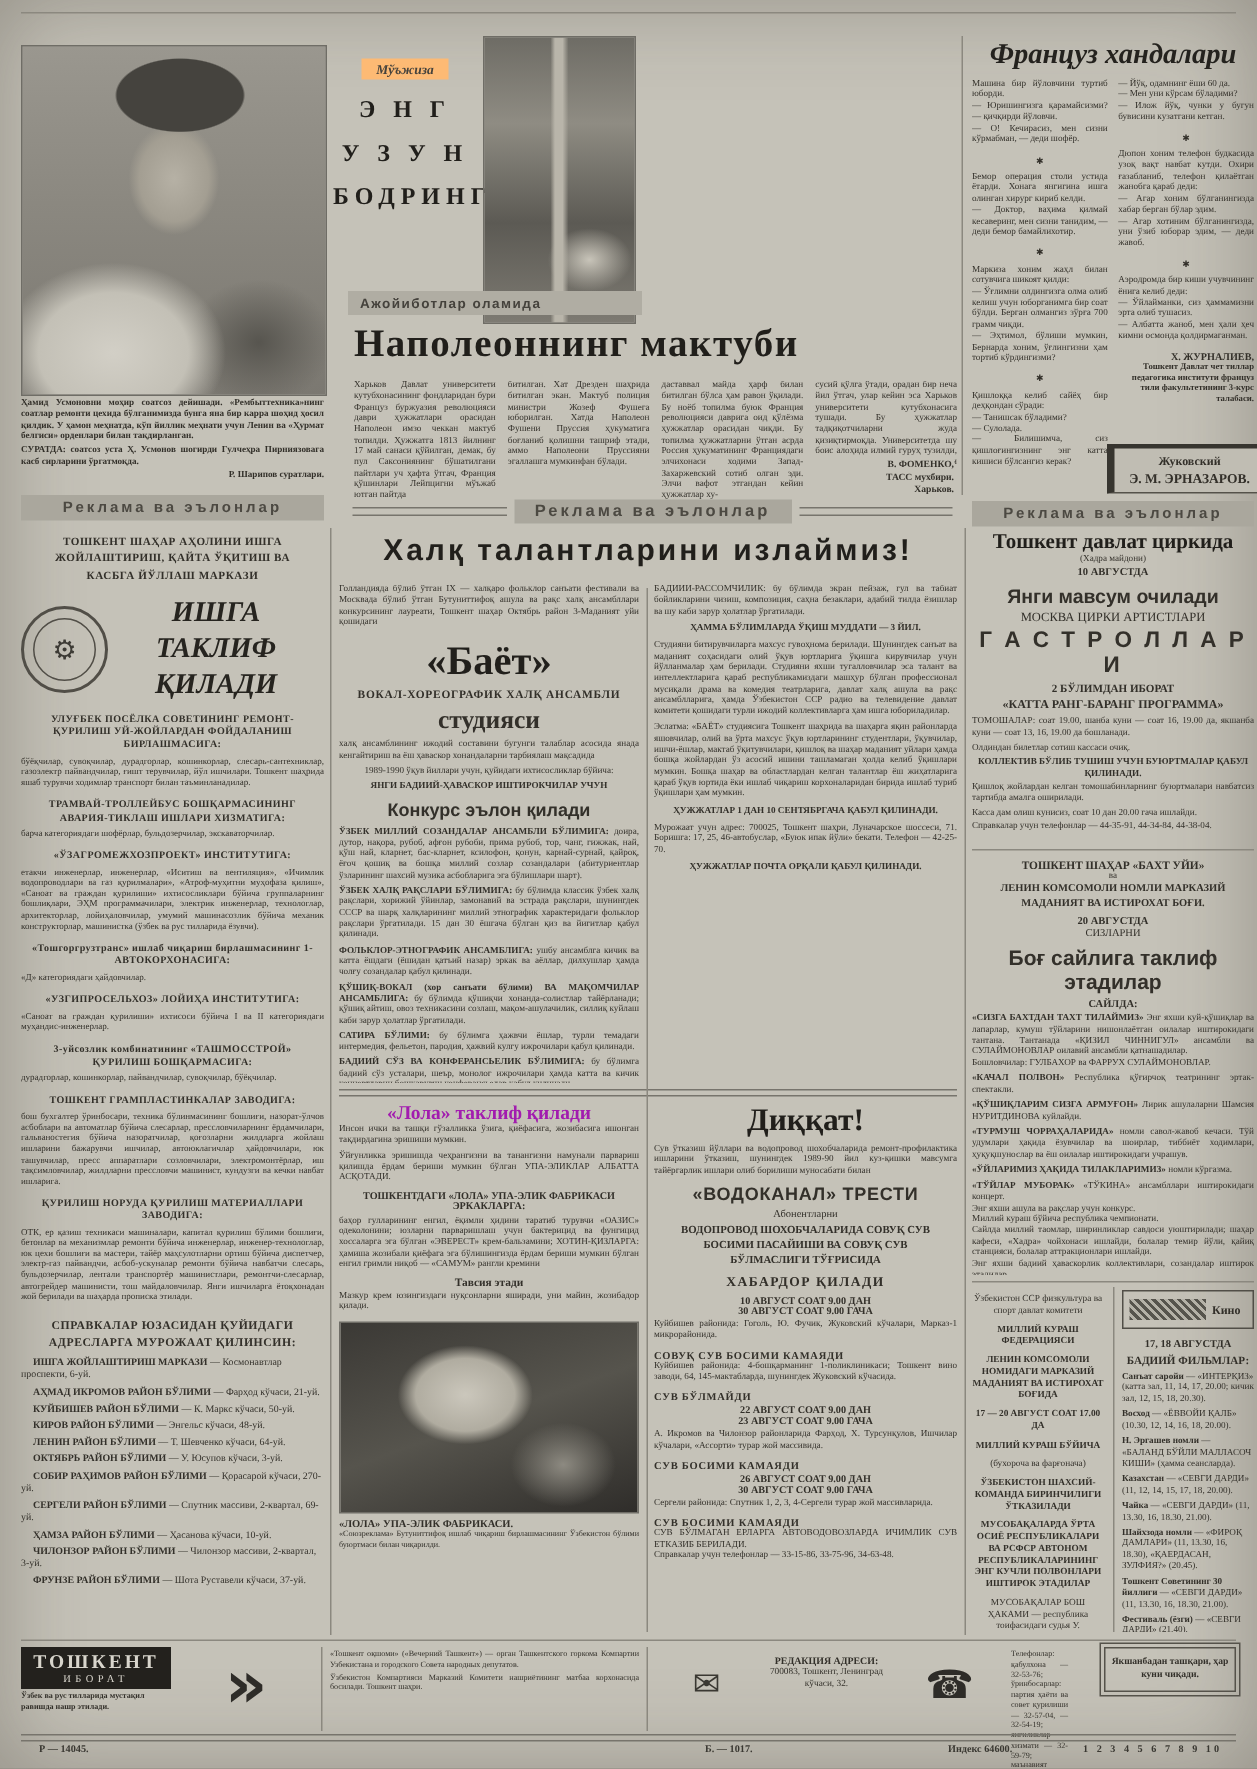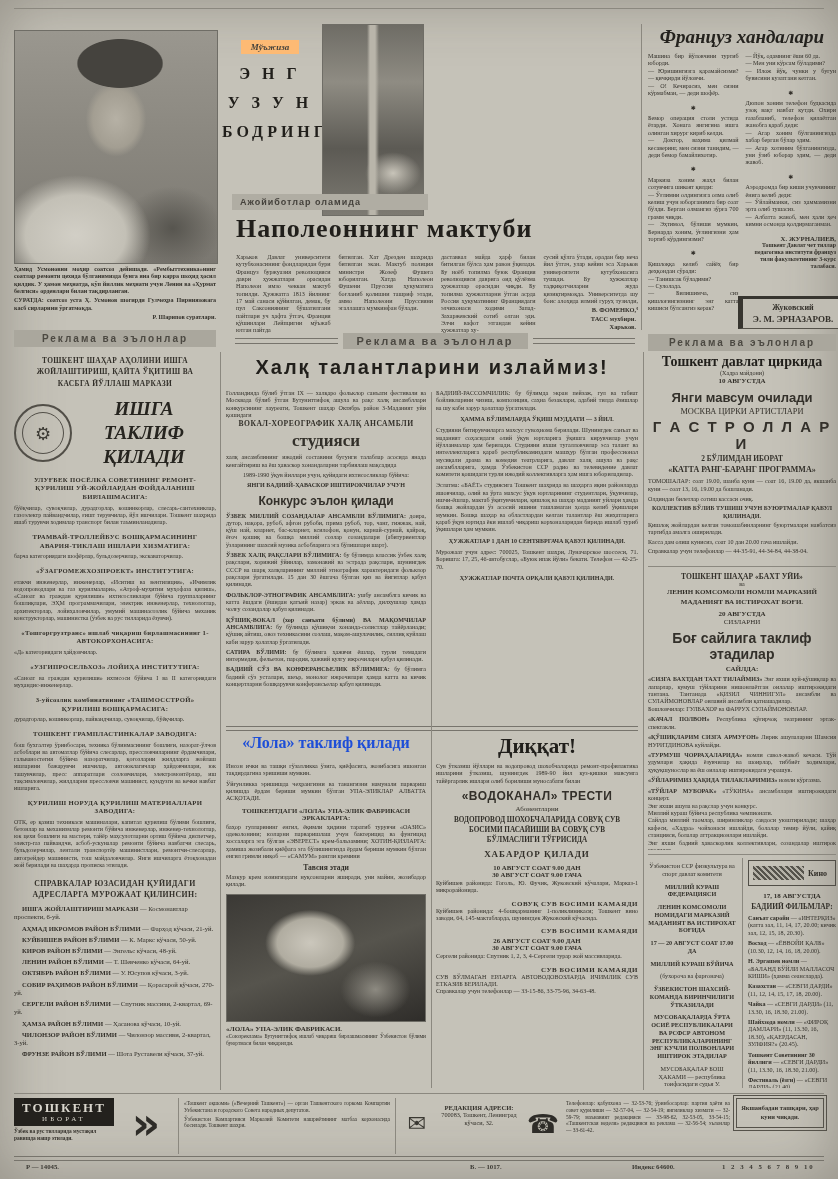--- a/index.html
+++ b/index.html
@@ -60,21 +60,21 @@
               display:flex;align-items:center;justify-content:center;font-size:18px;color:#3d3b35;}
   .isga{font-size:19px;font-weight:bold;font-style:italic;line-height:1.25;text-align:center;color:#26241f;}
   .tal-title{font-family:"Liberation Sans",sans-serif;font-size:20px;font-weight:bold;
              letter-spacing:2px;text-align:center;color:#211f1b;margin:0;}
   .tal-sec{margin-bottom:3px;}
   .tal-sec .lead{font-weight:bold;}
   .trp{margin:0 0 4px;font-size:6.1px;line-height:1.2;text-align:justify;}
   .tal-right .trp:nth-child(2),.tal-right .trp:nth-child(5),.tal-right .trp:nth-child(7)
       {font-weight:bold;text-align:center;}
   .wk-entry{margin-top:5px;}
-  .wk-head{font-weight:bold;font-size:7px;text-align:right;letter-spacing:.5px;}
+  .wk-head{font-weight:bold;font-size:7px;text-align:left;letter-spacing:.5px;}
   .wk-head:empty,.wk-dates:empty{display:none;}
   .wk-dates{font-weight:bold;font-size:6.8px;text-align:center;white-space:pre-line;margin:2px 0;}
   .wk-text{font-size:6.1px;line-height:1.2;text-align:justify;white-space:pre-line;}
   .note{font-size:6.1px;line-height:1.2;text-align:justify;margin-bottom:2px;}
   .circ-notes .note:nth-child(2){font-weight:bold;text-align:center;}
   .evt{font-size:6.1px;line-height:1.22;text-align:justify;margin-bottom:3px;white-space:pre-line;}
   .evt .lead{font-weight:bold;}
   .kline{font-size:6.2px;line-height:1.25;text-align:center;font-weight:bold;margin-bottom:5px;}
   .kur .kline:nth-child(1),.kur .kline:nth-child(6),.kur .kline:nth-child(9){font-weight:normal;}
   .cine{font-size:6.1px;line-height:1.22;margin-bottom:3px;}
@@ -253,20 +253,21 @@
       </div>
   </div>
 
   <div class="abs vrule" style="left:220px;top:352px;height:738px;"></div>
   <div class="abs vrule" style="left:643px;top:352px;height:738px;"></div>
 
   <h2 class="abs tal-title" style="left:226px;top:356px;width:412px;">Халқ талантларини излаймиз!</h2>
   <div class="abs" style="left:226px;top:390px;width:412px;height:332px;display:flex;gap:10px;overflow:hidden;">
     <div style="width:200px;">
       <p class="t6 just" style="margin:0;">Голландияда бўлиб ўтган IX — халқаро фольклор санъати фестивали ва Москвада бўлиб ўтган Бутуниттифоқ ашула ва рақс халқ ансамбллари конкурсининг лауреати, Тошкент шаҳар Октябрь район 3-Маданият уйи қошидаги</p>
+      <div class="b c" style="font-size:27px;margin:6px 0 2px;color:#211f1b;">«Баёт»</div>
       <div class="b c" style="font-size:7.6px;letter-spacing:.5px;">ВОКАЛ-ХОРЕОГРАФИК ХАЛҚ АНСАМБЛИ</div>
       <div class="b c" style="font-size:17px;margin:3px 0;">студияси</div>
       <p class="t6 just" style="margin:0 0 3px;">халқ ансамблининг ижодий составини бугунги талаблар асосида янада кенгайтириш ва ёш ҳаваскор хонандаларни тарбиялаш мақсадида</p>
       <p class="t6 c" style="margin:0 0 3px;">1989-1990 ўқув йиллари учун, қуйидаги ихтисосликлар бўйича:</p>
       <p class="b t6 c" style="margin:0 0 3px;">ЯНГИ БАДИИЙ-ҲАВАСКОР ИШТИРОКЧИЛАР УЧУН</p>
       <div class="b c sans" style="font-size:12px;margin:4px 0 5px;">Конкурс эълон қилади</div>
       <div>
           <p class="tal-sec t6 just" style="margin:0 0 3px;"><span class="lead">ЎЗБЕК МИЛЛИЙ СОЗАНДАЛАР АНСАМБЛИ БЎЛИМИГА:</span> <span>доира, дутор, нақора, рубоб, афғон рубоби, прима рубоб, тор, чанг, гижжак, най, қўш най, кларнет, бас-кларнет, ксилофон, қонун, карнай-сурнай, қайроқ, ёғоч қошиқ ва бошқа миллий созлар созандалари (абитуриентлар ўзларининг шахсий музика асбобларига эга бўлишлари шарт).</span></p>
           <p class="tal-sec t6 just" style="margin:0 0 3px;"><span class="lead">ЎЗБЕК ХАЛҚ РАҚСЛАРИ БЎЛИМИГА:</span> <span>бу бўлимда классик ўзбек халқ рақслари, хорижий ўйинлар, замонавий ва эстрада рақслари, шунингдек СССР ва шарқ халқларининг миллий этнографик характеридаги фольклор рақслари ўргатилади. 15 дан 30 ёшгача бўлган қиз ва йигитлар қабул қилинади.</span></p>
           <p class="tal-sec t6 just" style="margin:0 0 3px;"><span class="lead">ФОЛЬКЛОР-ЭТНОГРАФИК АНСАМБЛИГА:</span> <span>ушбу ансамблга кичик ва катта ёшдаги (ёшидан қатъий назар) эркак ва аёллар, дилхушлар ҳамда чолғу созандалар қабул қилинади.</span></p>
@@ -283,21 +284,21 @@
         <p class="trp">ҲУЖЖАТЛАР 1 ДАН 10 СЕНТЯБРГАЧА ҚАБУЛ ҚИЛИНАДИ.</p>
         <p class="trp">Мурожаат учун адрес: 700025, Тошкент шаҳри, Луначарское шоссеси, 71. Боришга: 17, 25, 46-автобуслар, «Буюк ипак йўли» бекати. Телефон — 42-25-70.</p>
         <p class="trp">ҲУЖЖАТЛАР ПОЧТА ОРҚАЛИ ҚАБУЛ ҚИЛИНАДИ.</p>
       </div>
   </div>
 
   <div class="abs hrule2" style="left:226px;top:726px;width:412px;"></div>
   <div class="abs vrule" style="left:431px;top:392px;height:696px;"></div>
 
   <div class="abs" style="left:226px;top:734px;width:200px;height:354px;overflow:hidden;">
-    <div class="b c" style="font-size:16px;color:#1d4ed8;margin-bottom:11px;">«Лола» таклиф қилади</div>
+    <div class="b c" style="font-size:13px;color:#a21caf;margin-bottom:0;">«Лола» таклиф қилади</div>
     <p class="t6 just" style="margin:0 0 3px;">Инсон ички ва ташқи гўзалликка ўзига, қиёфасига, жозибасига ишонган тақдирдагина эришиши мумкин.</p>
     <p class="t6 just" style="margin:0 0 4px;">Ўйғунликка эришишда чеҳрангизни ва танангизни намунали парвариш қилишда ёрдам бериши мумкин бўлган УПА-ЭЛИКЛАР АЛБАТТА АСҚОТАДИ.</p>
     <div class="b c" style="font-size:6.8px;margin:3px 6px;">ТОШКЕНТДАГИ «ЛОЛА» УПА-ЭЛИК ФАБРИКАСИ ЭРКАКЛАРГА:</div>
     <p class="t6 just" style="margin:0 0 3px;">баҳор гулларининг енгил, ёқимли ҳидини таратиб турувчи «ОАЗИС» одеколонини; юзларни парваришлаш учун бактерицид ва фунгицид хоссаларга эга бўлган «ЭВЕРЕСТ» крем-бальзамини; ХОТИН-ҚИЗЛАРГА: ҳамиша жозибали қиёфага эга бўлишингизда ёрдам бериши мумкин бўлган енгил гримли ниқоб — «САМУМ» рангли кремини</p>
     <div class="b c" style="font-size:7.6px;margin:2px 0;">Тавсия этади</div>
     <p class="t6 just" style="margin:0 0 5px;">Мазкур крем юзингиздаги нуқсонларни яширади, уни майин, жозибадор қилади.</p>
     <div class="photo p3" style="width:198px;height:126px;"></div>
     <div class="b" style="font-size:7px;margin-top:3px;">«ЛОЛА» УПА-ЭЛИК ФАБРИКАСИ.</div>
     <div class="t5 just">«Союзреклама» Бутуниттифоқ ишлаб чиқариш бирлашмасининг Ўзбекистон бўлими буюртмаси билан чиқарилди.</div>
   </div>
@@ -317,20 +318,26 @@
         <div class="wk-entry">
 
         <div class="wk-dates">10 АВГУСТ СОАТ 9.00 ДАН
 30 АВГУСТ СОАТ 9.00 ГАЧА</div>
         <div class="wk-text">Куйбишев районида: Гоголь, Ю. Фучик, Жуковский кўчалари, Марказ-1 микрорайонида.</div>
       </div>
         <div class="wk-entry">
         <div class="wk-head">СОВУҚ СУВ БОСИМИ КАМАЯДИ</div>
 
         <div class="wk-text">Куйбишев районида: 4-бошқарманинг 1-поликлиникаси; Тошкент вино заводи, 64, 145-мактабларда, шунингдек Жуковский кўчасида.</div>
+      </div>
+        <div class="wk-entry">
+        <div class="wk-head">СУВ БЎЛМАЙДИ</div>
+        <div class="wk-dates">22 АВГУСТ СОАТ 9.00 ДАН
+23 АВГУСТ СОАТ 9.00 ГАЧА</div>
+        <div class="wk-text">А. Икромов ва Чилонзор районларида Фарҳод, Х. Турсунқулов, Ишчилар кўчалари, «Ассорти» турар жой массивида.</div>
       </div>
         <div class="wk-entry">
         <div class="wk-head">СУВ БОСИМИ КАМАЯДИ</div>
         <div class="wk-dates">26 АВГУСТ СОАТ 9.00 ДАН
 30 АВГУСТ СОАТ 9.00 ГАЧА</div>
         <div class="wk-text">Сергели районида: Спутник 1, 2, 3, 4-Сергели турар жой массивларида.</div>
       </div>
         <div class="wk-entry">
         <div class="wk-head">СУВ БОСИМИ КАМАЯДИ</div>
 
@@ -411,21 +418,21 @@
         <div class="cine"><b>Н. Эргашев номли</b><span> — «БАЛАНД БЎЙЛИ МАЛЛАСОЧ КИШИ» (ҳамма сеансларда).</span></div>
         <div class="cine"><b>Казахстан</b><span> — «СЕВГИ ДАРДИ» (11, 12, 14, 15, 17, 18, 20.00).</span></div>
         <div class="cine"><b>Чайка</b><span> — «СЕВГИ ДАРДИ» (11, 13.30, 16, 18.30, 21.00).</span></div>
         <div class="cine"><b>Шайхзода номли</b><span> — «ФИРОҚ ДАМЛАРИ» (11, 13.30, 16, 18.30), «ҚАЕРДАСАН, ЗУЛФИЯ?» (20.45).</span></div>
         <div class="cine"><b>Тошкент Советининг 30 йиллиги</b><span> — «СЕВГИ ДАРДИ» (11, 13.30, 16, 18.30, 21.00).</span></div>
         <div class="cine"><b>Фестиваль (ёзги)</b><span> — «СЕВГИ ДАРДИ» (21.40).</span></div>
       </div>
   </div>
 
   <div class="abs hrule" style="left:14px;top:1093px;width:810px;"></div>
-  <div class="abs" style="left:14px;top:1098px;width:810px;height:56px;display:flex;gap:6px;">
+  <div class="abs" style="left:14px;top:1098px;width:810px;height:56px;display:flex;gap:24px;">
     <div style="width:100px;">
       <div class="nameplate">
         <div class="np1">ТОШКЕНТ</div>
         <div class="np2">ИБОРАТ</div>
       </div>
       <div class="fcell b" style="margin-top:2px;">Ўзбек ва рус тилларида мустақил равишда нашр этилади.</div>
     </div>
     <div style="width:52px;text-align:center;">
       <span class="icon b" style="font-size:44px;line-height:52px;color:#2e2c28;">»</span>
     </div>

